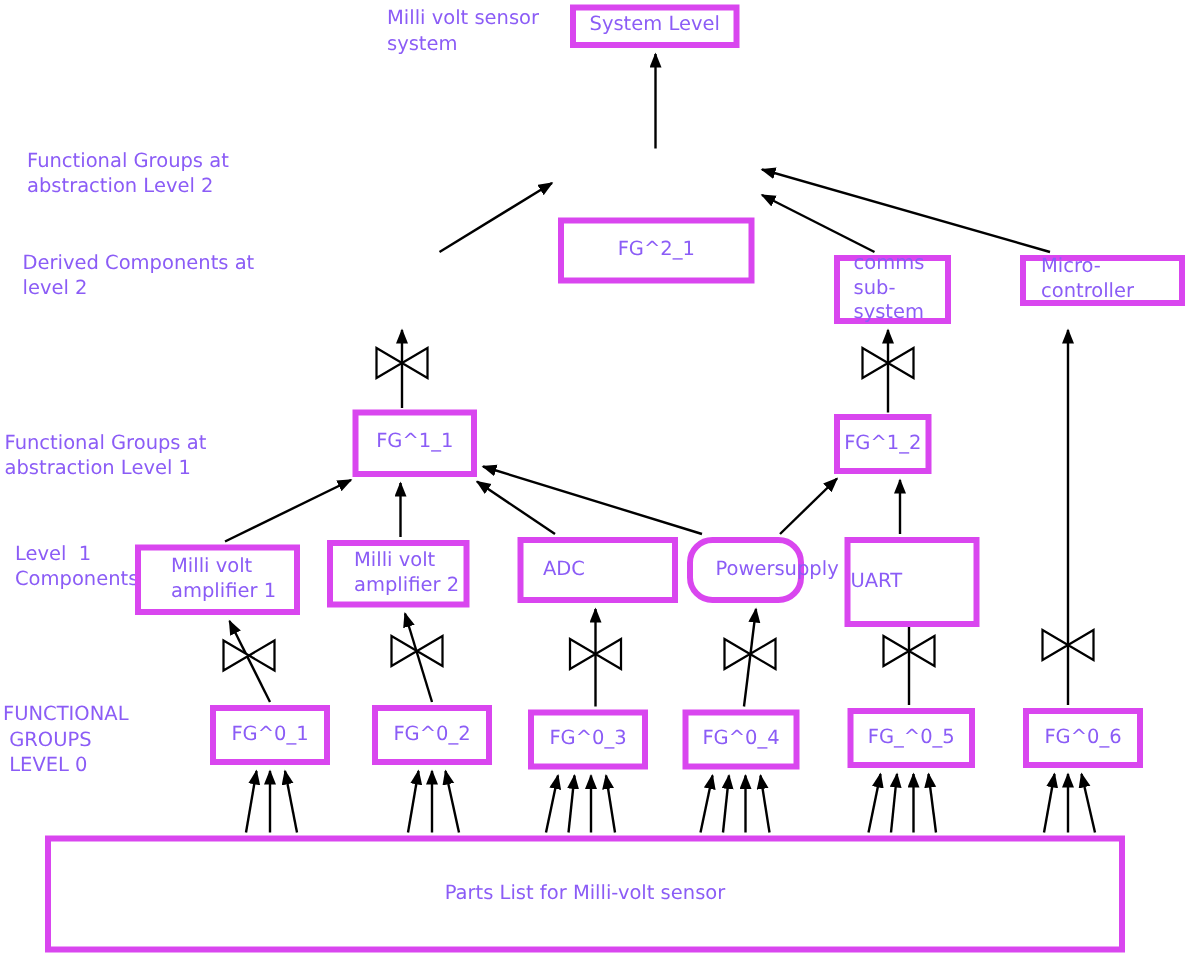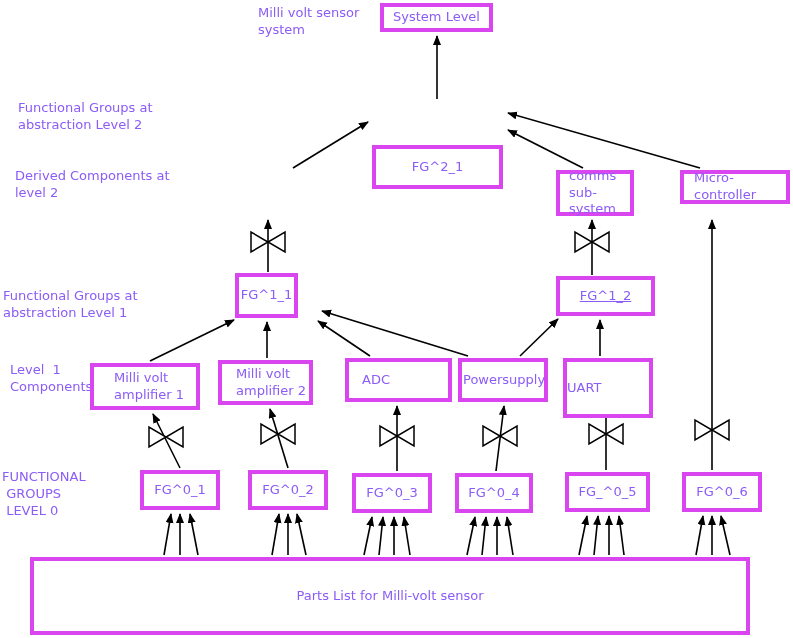--- a/index.html
+++ b/index.html
@@ -36,26 +36,26 @@
     font-size: 13px;
     line-height: 1.3;
     white-space: pre-wrap;
   }
   
   #b-system    { left:380px; top:3px;   width:113px; height:29px; }
   #b-fg2-1     { left:372px; top:99px;  width:131px; height:44px;margin-top:46px; }
   #b-mvsensor  { left:228px; top:170px; width:80px;  height:46px; padding-left:12px; }
   #b-comms     { left:556px; top:170px; width:78px;  height:46px; padding-left:9px; }
   #b-micro     { left:680px; top:170px; width:110px; height:34px; padding-left:10px; }
-  #b-fg1-1     { left:235px; top:273px; width:63px;  height:45px;text-align:center; }
-  #b-fg1-2     { left:556px; top:276px; width:99px;  height:40px;text-decoration:underline; }
+  #b-fg1-1     { left:235px; top:273px; width:83px;  height:45px;text-align:center; }
+  #b-fg1-2     { left:556px; top:276px; width:65px;  height:40px; }
   #b-amp1      { left:90px;  top:363px; width:110px; height:47px; padding-left:20px; }
   #b-amp2      { left:218px; top:360px; width:95px;  height:45px; padding-left:14px; }
   #b-adc       { left:345px; top:358px; width:107px; height:44px; padding-left:13px; }
-  #b-power     { left:458px; top:358px; width:90px;  height:44px; padding-left:1px; }
+  #b-power     { left:458px; top:358px; width:78px;  height:44px; padding-left:15px;border-radius:17px; }
   #b-uart      { left:563px; top:358px; width:90px;  height:60px; padding-left:0; }
   #b-fg0-1     { left:140px; top:470px; width:80px;  height:40px; }
   #b-fg0-2     { left:248px; top:470px; width:80px;  height:40px; }
   #b-fg0-3     { left:352px; top:473px; width:80px;  height:40px; }
   #b-fg0-4     { left:455px; top:473px; width:78px;  height:40px; }
   #b-fg0-5     { left:565px; top:472px; width:85px;  height:40px; }
   #b-fg0-6     { left:682px; top:472px; width:80px;  height:40px;text-align:center; }
   #b-parts     { left:30px;  top:557px; width:720px; height:78px; }
   
   #l-sysnote   { left:258px; top:5px;   }

